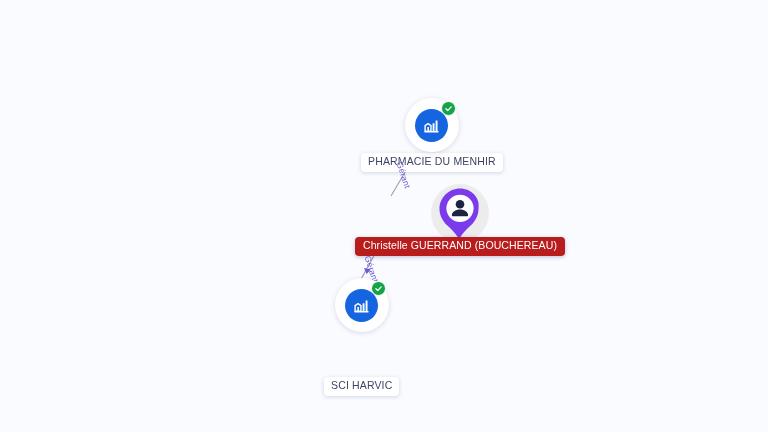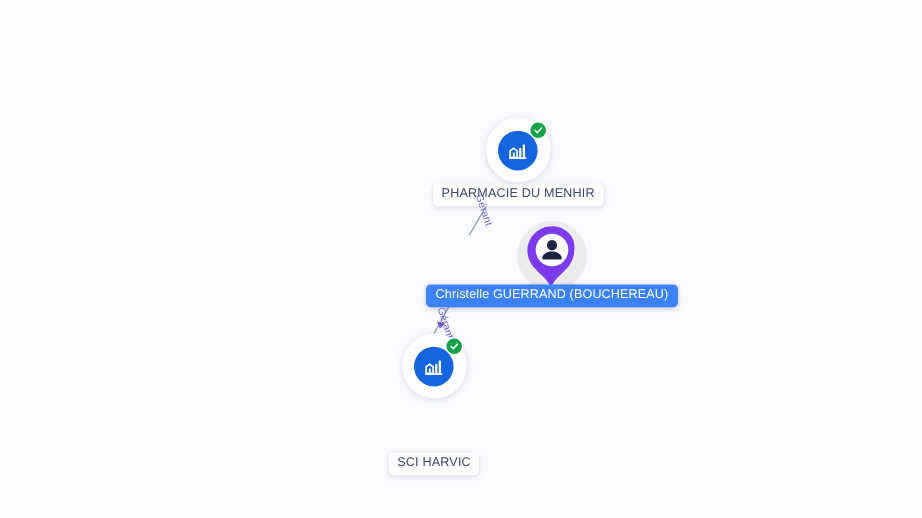--- a/index.html
+++ b/index.html
@@ -117,21 +117,21 @@
     top: 3px;
     left: 50%;
     margin-left: -22px;
     width: 44px;
     height: 52px;
   }
 
   .person-label {
     position: relative;
     margin-top: -5px;
-    background: #3b82f6;
+    background: #b91c1c;
     color: #ffffff;
     font-size: 10.5px;
     letter-spacing: 0.1px;
     padding: 3px 8px 4px 8px;
     border-radius: 4px;
     box-shadow: 0 1px 4px rgba(60, 40, 120, 0.30);
     white-space: nowrap;
     line-height: 1.1;
   }
 

